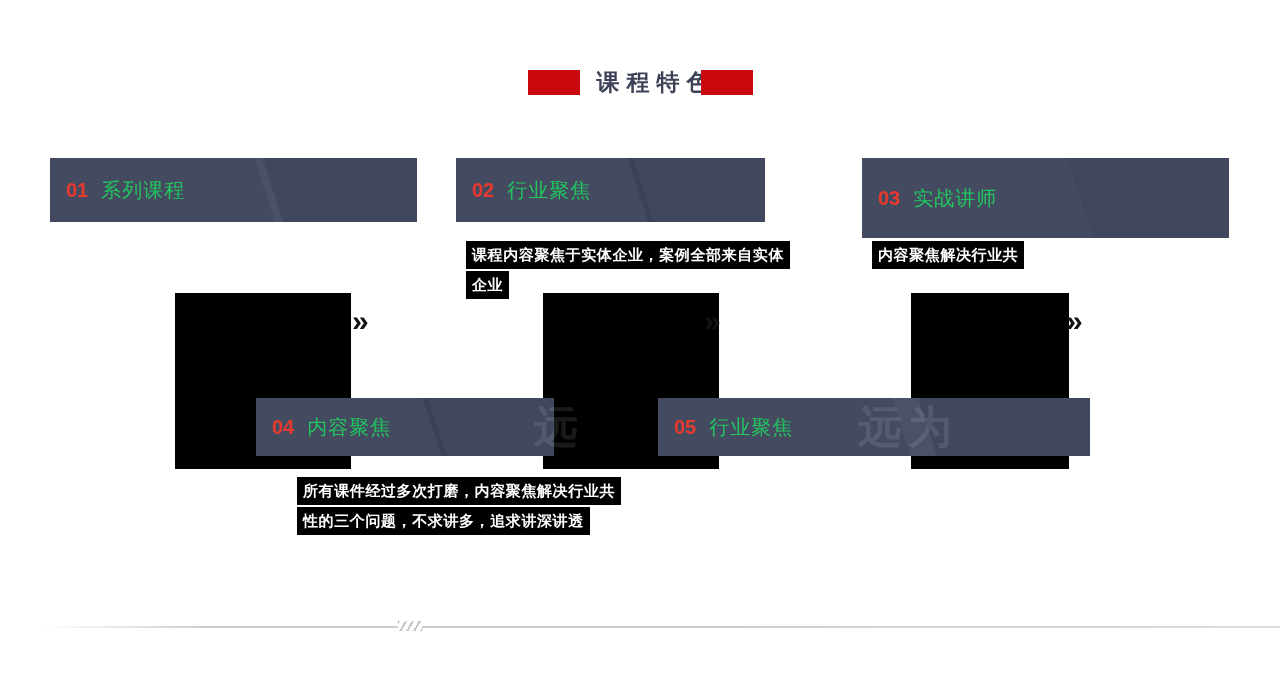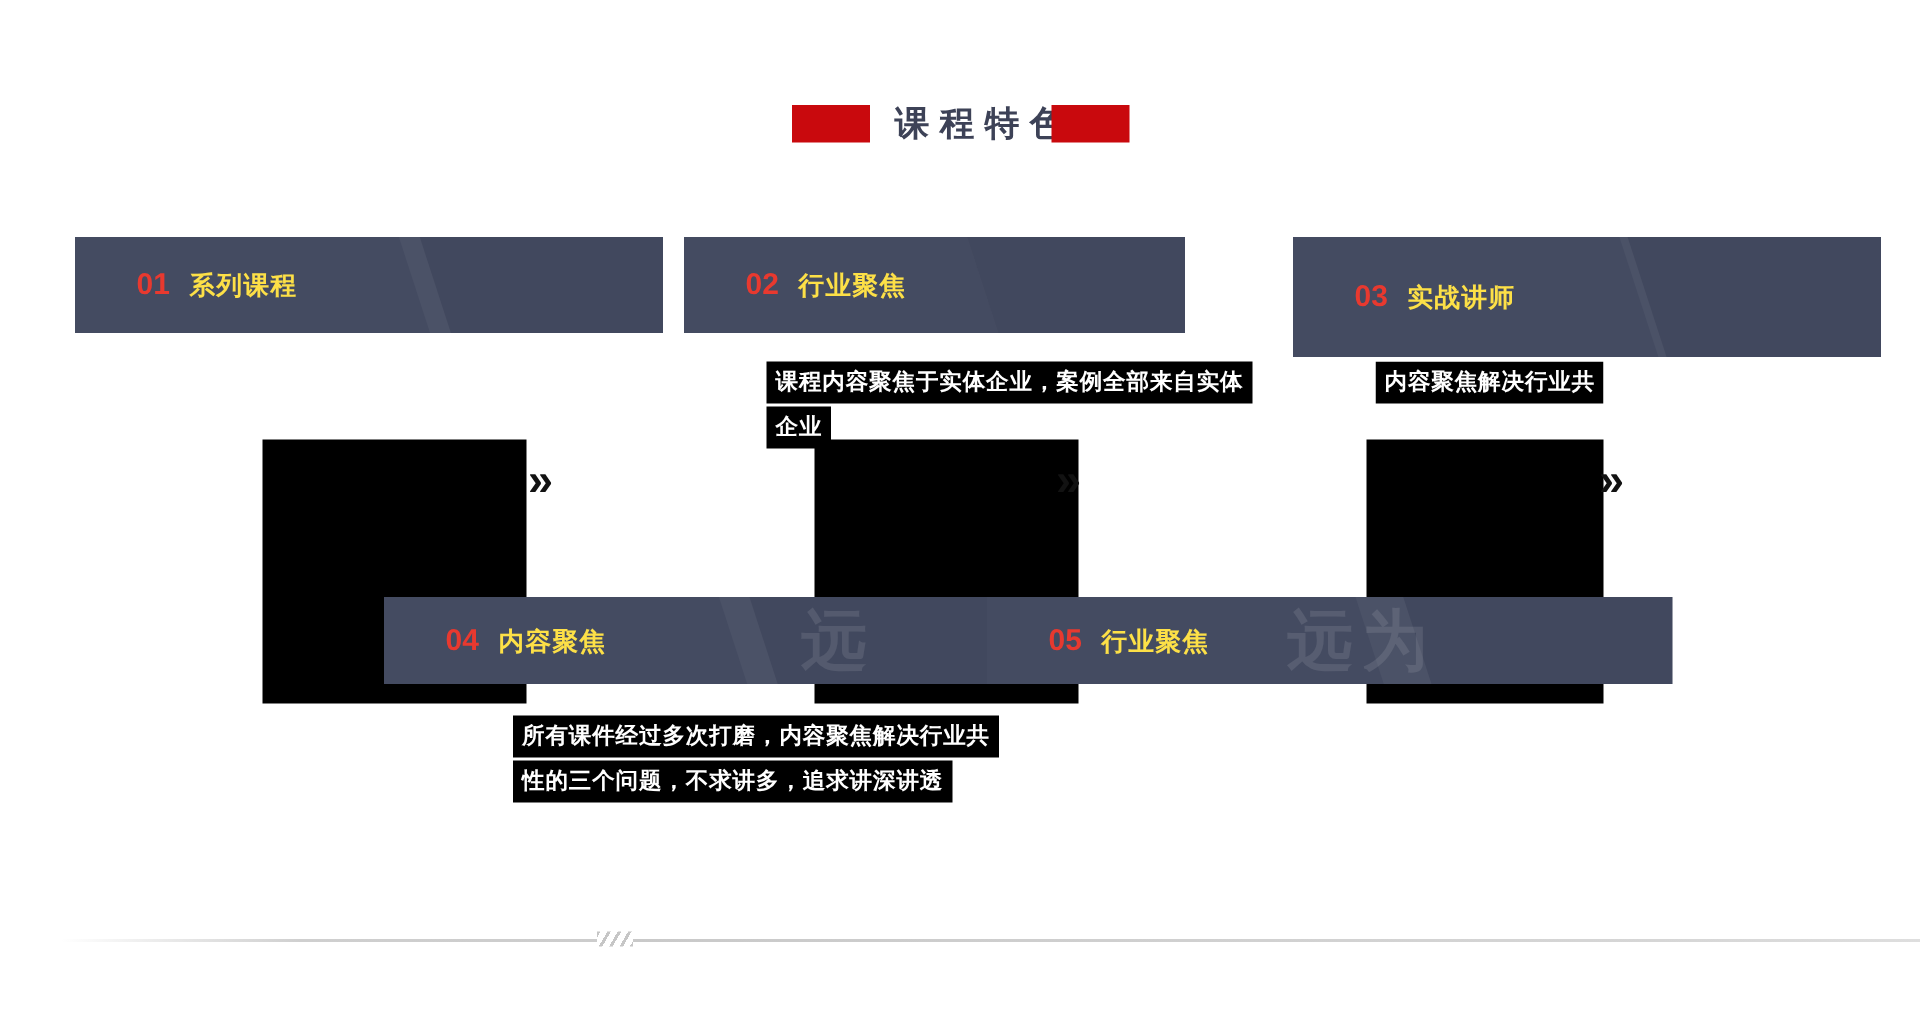--- a/index.html
+++ b/index.html
@@ -20,48 +20,48 @@
   }
   .title-text {
     margin:0 10px 0 17px; font-size:23px; font-weight:bold;
     color:var(--title-color,#3d4257); letter-spacing:7px; line-height:25px;
   }
   .title-accent.right { margin-left:-26px; position:relative; z-index:2; }
 
   
   .bar {
     position:absolute; background:var(--bar-navy,#3a4158);
-    display:flex; align-items:center; z-index:2; overflow:hidden;padding-left:25px;
+    display:flex; align-items:center; z-index:2; overflow:hidden;
   }
   .bar::before {
     content:""; position:absolute; left:-30px; top:-40px;
     width:68%; height:260%; background:rgba(255,255,255,0.055);
     transform:rotate(-18deg);
   }
   .bar::after {
     content:""; position:absolute; right:-40px; bottom:-40px;
     width:52%; height:260%; background:rgba(255,255,255,0.04);
     transform:rotate(-18deg);
   }
   .bar .num {
     position:relative; z-index:1; margin:0 13px 0 16px;
     color:var(--number-red,#e8392f); font-size:20px; font-weight:bold;
   }
   .bar .label {
-    position:relative; z-index:1; color:#fde047;
-    font-size:17px; font-weight:bold; letter-spacing:1px;
+    position:relative; z-index:1; color:#22c55e;
+    font-size:20px; font-weight:normal; letter-spacing:1px;
   }
   .bar-01 { left:50px;  top:158px; width:367px; height:64px; }
   .bar-02 { left:456px; top:158px; width:309px; height:64px; }
   .bar-03 { left:862px; top:158px; width:367px; height:80px; }
-  .bar-04 { left:256px; top:398px; width:384px; height:58px; }
+  .bar-04 { left:256px; top:398px; width:298px; height:58px; }
   .bar-05 { left:658px; top:398px; width:432px; height:58px; }
 
   
-  .desc { position:absolute; z-index:3;margin-left:45px; }
+  .desc { position:absolute; z-index:3; }
   .desc .line {
     display:table; background:var(--desc-bg,#000000); color:var(--desc-text,#ffffff);
     font-size:15px; line-height:20px; padding:4px 6px; margin-bottom:2px;
     letter-spacing:0.6px; white-space:nowrap; font-weight:bold;
   }
   .desc-02 { left:466px; top:241px; }
   .desc-03 { left:872px; top:241px; max-width:320px; overflow:hidden; }
   .desc-04 { left:262px; top:477px;padding-left:35px; }
 
   

